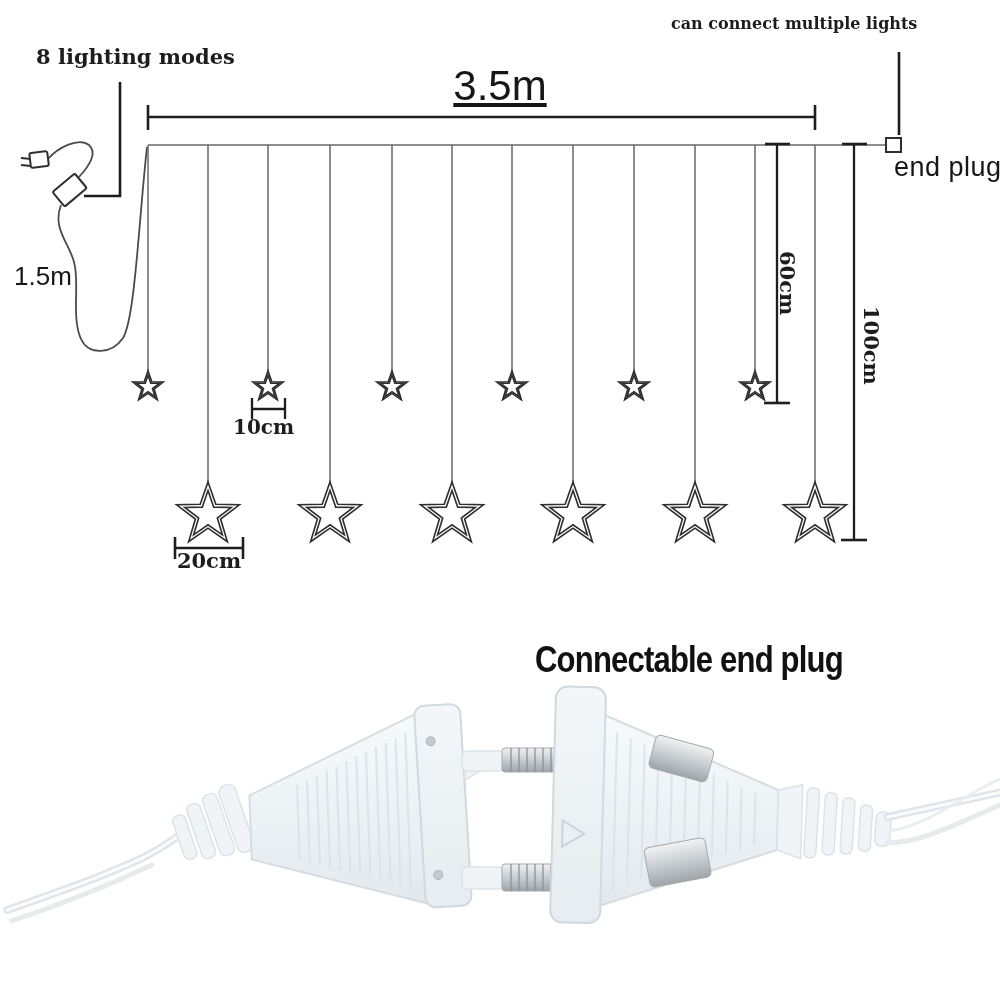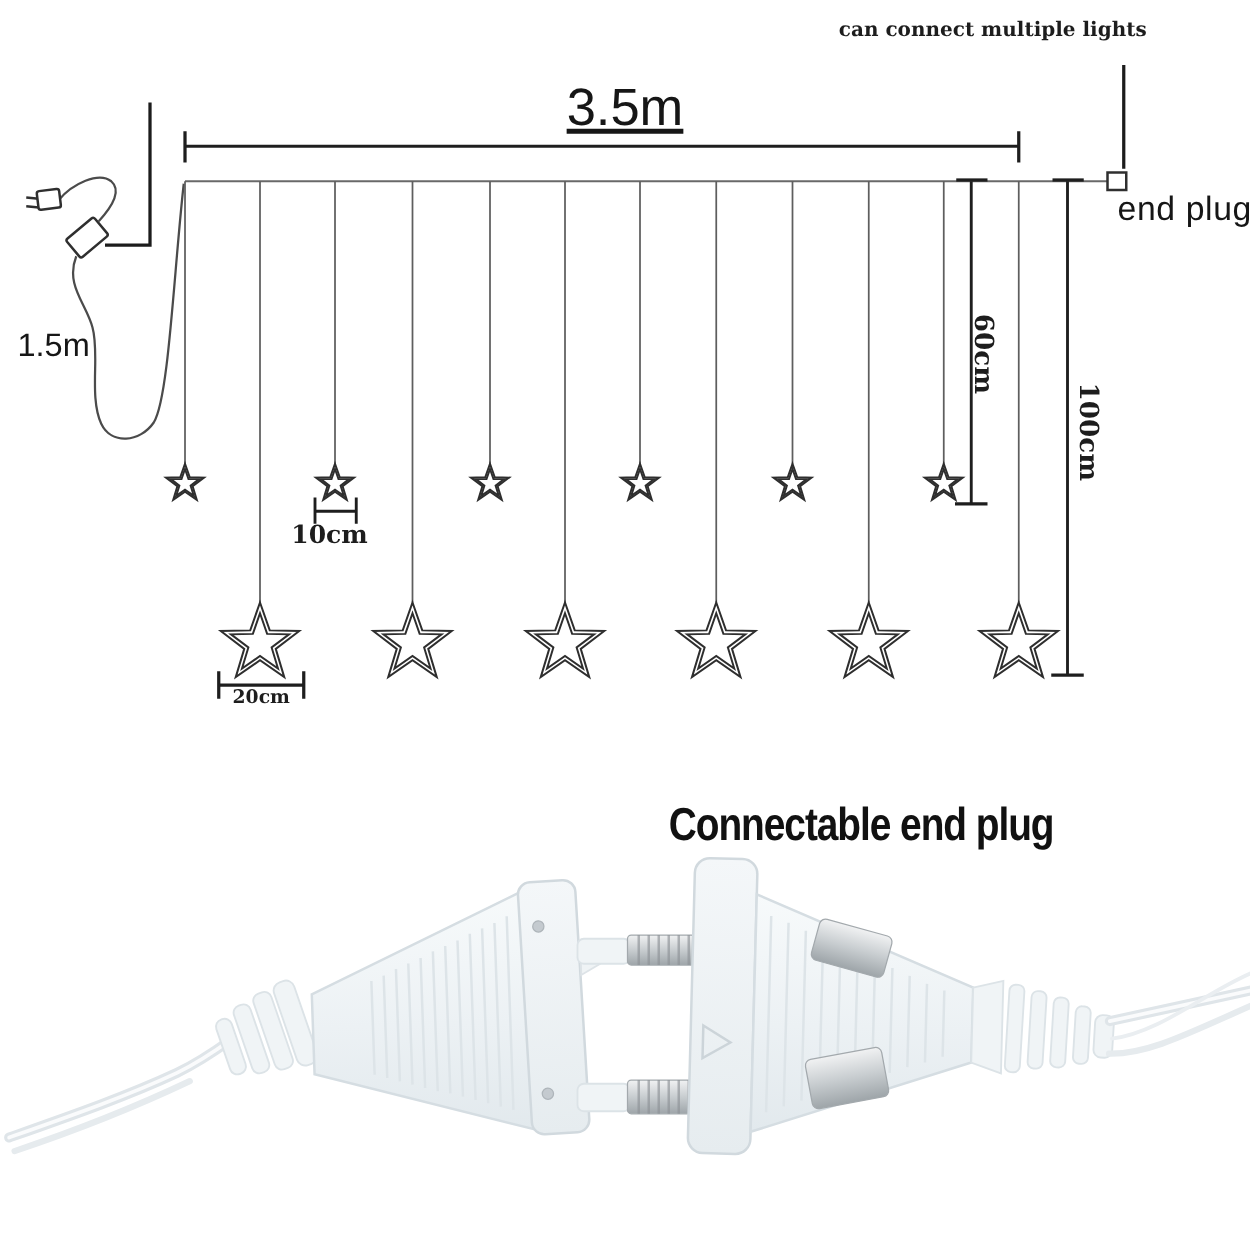--- a/index.html
+++ b/index.html
@@ -10,21 +10,21 @@
   .serif{font-family:"DejaVu Serif",serif;font-weight:700;color:#1d1d1d;}
   .sans{font-family:"Liberation Sans",sans-serif;color:#161616;}
   .lbl-modes{left:36px;top:46px;font-size:21px;}
   .lbl-connect{left:671px;top:16px;font-size:16px;}
   .lbl-35m{left:420px;top:64px;width:160px;text-align:center;font-size:42px;text-decoration:underline;}
   .lbl-15m{left:14px;top:263px;font-size:26px;}
   .lbl-endplug{left:894px;top:153px;font-size:27px;letter-spacing:.5px;}
   .lbl-60{left:798px;top:251px;font-size:21px;transform:rotate(90deg);transform-origin:0 0;}
   .lbl-100{left:882px;top:306px;font-size:21px;transform:rotate(90deg);transform-origin:0 0;}
   .lbl-10{left:233px;top:417px;width:70px;text-align:left;font-size:20px;}
-  .lbl-20{left:174px;top:550px;width:70px;text-align:center;font-size:15px;}
+  .lbl-20{left:174px;top:550px;width:70px;text-align:center;font-size:21px;}
   .lbl-caption{left:535px;top:641px;font-size:37px;font-weight:700;letter-spacing:-1px;
                transform:scaleX(.84);transform-origin:0 0;color:#111;}
   
   .wire{fill:none;stroke:#4b4b4b;stroke-width:1.8;}
   .wireline{stroke:#696969;stroke-width:1.7;}
   .drop{stroke:#5e5e5e;stroke-width:1.4;}
   .star{fill:none;stroke:#2e2e2e;stroke-width:1.6;stroke-linejoin:miter;}
   .dim{stroke:#1e1e1e;stroke-width:2.3;}
   .tick{stroke:#1e1e1e;stroke-width:2.6;}
   .leader{stroke:#1c1c1c;stroke-width:2.6;}
@@ -194,20 +194,21 @@
           <rect class="plastic2" x="876" y="806" width="15" height="34" rx="6"></rect>
         </g>
         <path class="pwire" d="M888 812 C925 803 962 794 1002 784"></path>
         <path class="pwireCore" d="M888 812 C925 803 962 794 1002 784"></path>
         <path class="pwire2" d="M888 838 C920 838 955 818 1002 796"></path>
         <path d="M890 826 C930 820 970 782 1006 768" fill="none" stroke="#eaeef1" stroke-width="3" stroke-linecap="round"></path>
       </g>
     </g>
   </svg>
 
+  <div class="lbl serif lbl-modes">8 lighting modes</div>
   <div class="lbl serif lbl-connect">can connect multiple lights</div>
   <div class="lbl sans lbl-35m">3.5m</div>
   <div class="lbl sans lbl-15m">1.5m</div>
   <div class="lbl sans lbl-endplug">end plug</div>
   <div class="lbl serif lbl-60">60cm</div>
   <div class="lbl serif lbl-100">100cm</div>
   <div class="lbl serif lbl-10">10cm</div>
   <div class="lbl serif lbl-20">20cm</div>
   <div class="lbl sans lbl-caption">Connectable end plug</div>
 </div>

